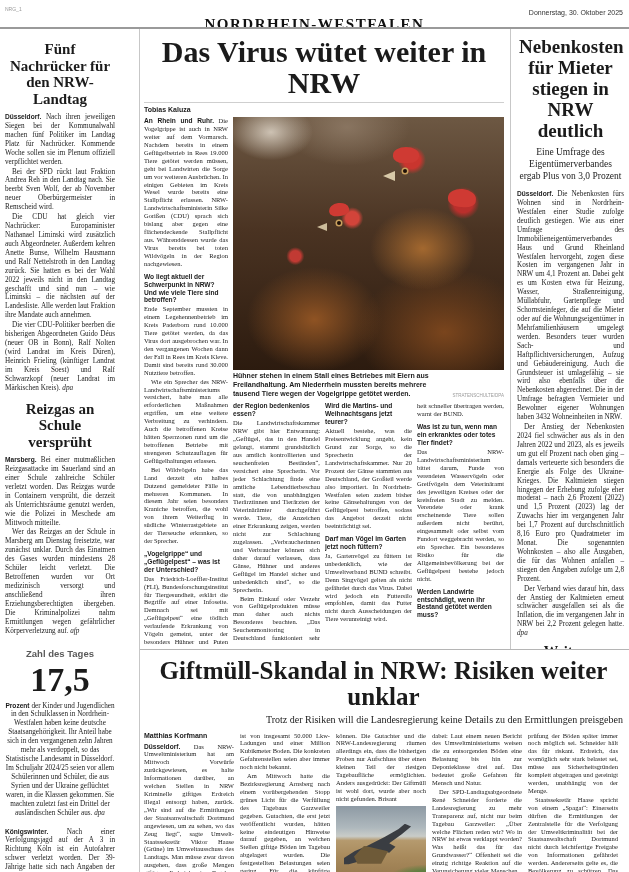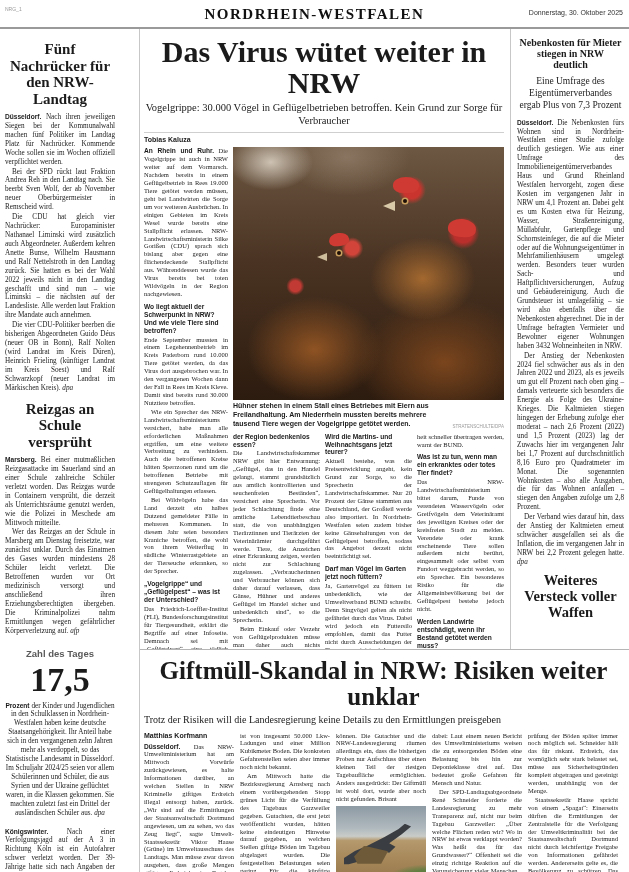--- a/index.html
+++ b/index.html
@@ -1,21 +1,21 @@
 <!DOCTYPE html>
 <html><head>
 <meta charset="utf-8">
 <style>
   html,body{margin:0;padding:0;background:#f2f2ee;}
   .sheet{position:relative;width:629px;height:872px;background:#ffffff;color:#1b1b1b;
          font-family:"Liberation Serif",serif;overflow:hidden;box-sizing:border-box;}
   
   .hdr{position:relative;height:29px;}
   .page-label{position:absolute;left:5px;top:6px;font:5px "Liberation Sans",sans-serif;color:#999;}
-  .masthead{position:absolute;left:0;right:0;top:6px;text-align:center;
+  .masthead{position:absolute;left:0;right:0;top:16px;text-align:center;
             font:bold 15px "Liberation Serif",serif;letter-spacing:1.5px;color:#111;}
   .hdr-date{position:absolute;right:6px;top:9px;font:7px "Liberation Sans",sans-serif;color:#333;}
   .hdr-rule{position:absolute;left:0;right:0;top:27px;height:2px;background:#9a9a9a;}
   
   .main{display:flex;height:843px;}
   .left-rail{width:164px;box-sizing:border-box;border-right:1px solid #c7c7c7;
              padding:6px 24px 0 5px;overflow:hidden;}
   .right-part{width:489px;display:flex;flex-direction:column;}
   .upper{display:flex;height:620px;}
   .center{width:371px;box-sizing:border-box;border-right:1px solid #c7c7c7;padding:2px 6px 0 4px;overflow:hidden;}
@@ -54,21 +54,21 @@
       radial-gradient(ellipse 110px 80px at 78% 85%, #7a451d, rgba(122,69,29,0) 80%),
       linear-gradient(180deg,#6d5843 0%,#4a3322 45%,#2c1b0f 100%);}
   .comb{position:absolute;background:#cf3a33;border-radius:50% 50% 40% 40%;}
   .beak{position:absolute;width:0;height:0;border-style:solid;}
   .eye{position:absolute;width:4px;height:4px;border-radius:50%;background:#1d0f08;box-shadow:0 0 0 1.5px #caa15e;}
   .cap-row{display:flex;justify-content:space-between;align-items:flex-end;gap:6px;}
   .three-cols{display:flex;gap:5px;margin-top:4px;}
   .three-cols .ncol{width:87px;height:242px;}
   
   .bot-h1{font:600 25px/1.05 "Liberation Serif",serif;text-align:center;margin:4px 0 3px;}
-  .bot-sub{font:10px/1.2 "Liberation Serif",serif;text-align:left;margin:0 0 6px;}
+  .bot-sub{font:10px/1.2 "Liberation Serif",serif;text-align:right;margin:0 0 6px;}
   .bot-cols{display:flex;gap:6px;}
   .bot-cols .ncol{width:90px;height:168px;}
   .photo-mine{position:relative;width:90px;height:72px;overflow:hidden;margin-top:3px;
     background:
       radial-gradient(ellipse 50px 18px at 100% 100%, #5f7e40 40%, rgba(95,126,64,0) 75%),
       linear-gradient(180deg,#8e9aa4 0%,#aeb8bd 30%,#c9ccc8 42%,#b59a6e 48%,#a88a5c 70%,#97794e 100%);}
   .digger{position:absolute;left:8px;top:18px;width:78px;height:44px;background:#3a3d42;
     clip-path:polygon(0 78%,14% 62%,30% 50%,52% 30%,70% 12%,78% 0,86% 6%,74% 24%,58% 44%,66% 52%,58% 66%,44% 60%,30% 72%,18% 86%,6% 92%,0 92%);}
   .digger2{position:absolute;left:18px;top:40px;width:34px;height:18px;background:#6e5a38;
     clip-path:polygon(0 60%,30% 0,100% 30%,80% 100%,10% 100%);}
@@ -83,21 +83,21 @@
     <div class="masthead">NORDRHEIN-WESTFALEN</div>
     <span class="hdr-date">Donnerstag, 30. Oktober 2025</span>
     <div class="hdr-rule"></div>
   </div>
 
   <div class="main">
 
     <aside class="left-rail">
       <article>
         <h2 class="rail-h">Fünf Nachrücker für den NRW-Landtag</h2>
-        <p class="bp first"><b class="lead">Düsseldorf.</b> <span>Nach ihren jeweiligen Siegen bei der Kommunalwahl machen fünf Politiker im Landtag Platz für Nachrücker. Kommende Woche sollen sie im Wochen offiziell verpflichtet werden.</span></p>
+        <p class="bp first"><b class="lead">Düsseldorf.</b> <span>Nach ihren jeweiligen Siegen bei der Kommunalwahl machen fünf Politiker im Landtag Platz für Nachrücker. Kommende Woche sollen sie im Plenum offiziell verpflichtet werden.</span></p>
         <p class="bp">Bei der SPD rückt laut Fraktion Andrea Reh in den Landtag nach. Sie beerbt Sven Wolf, der ab November neuer Oberbürgermeister in Remscheid wird.</p>
         <p class="bp">Die CDU hat gleich vier Nachrücker: Europaminister Nathanael Liminski wird zusätzlich auch Abgeordneter. Außerdem kehren Anette Bunse, Wilhelm Hausmann und Ralf Nettelstroth in den Landtag zurück. Sie hatten es bei der Wahl 2022 jeweils nicht in den Landtag geschafft und sind nun – wie Liminski – die nächsten auf der Landesliste. Alle werden laut Fraktion ihre Mandate auch annehmen.</p>
         <p class="bp"><span>Die vier CDU-Politiker beerben die bisherigen Abgeordneten Guido Déus (neuer OB in Bonn), Ralf Nolten (wird Landrat im Kreis Düren), Heinrich Frieling (künftiger Landrat im Kreis Soest) und Ralf Schwarzkopf (neuer Landrat im Märkischen Kreis).</span> <i class="sign">dpa</i></p>
       </article>
 
       <article style="margin-top:8px;">
         <h2 class="rail-h">Reizgas an Schule versprüht</h2>
         <p class="bp first"><b class="lead">Marsberg.</b> <span>Bei einer mutmaßlichen Reizgasattacke im Sauerland sind an einer Schule zahlreiche Schüler verletzt worden. Das Reizgas wurde in Containern versprüht, die derzeit als Unterrichtsräume genutzt werden, wie die Polizei in Meschede am Mittwoch mitteilte.</span></p>
         <p class="bp"><span>Wer das Reizgas an der Schule in Marsberg am Dienstag freisetzte, war zunächst unklar. Durch das Einatmen des Gases wurden mindestens 28 Schüler leicht verletzt. Die Betroffenen wurden vor Ort medizinisch versorgt und anschließend ihren Erziehungsberechtigten übergeben. Die Kriminalpolizei nahm Ermittlungen wegen gefährlicher Körperverletzung auf.</span> <i class="sign">afp</i></p>
       </article>
@@ -115,21 +115,20 @@
       <article style="margin-top:10px;">
         <p class="bp first"><b class="lead">Königswinter.</b> <span>Nach einer Verfolgungsjagd auf der A 3 in Richtung Köln ist ein Autofahrer schwer verletzt worden. Der 39-Jährige hatte sich nach Angaben der Polizei zunächst einer Verkehrskontrolle in der Nähe von Königswinter entziehen wollen und stark beschleunigt. Die Beamten hätten den Sichtkontakt zu dem Wagen verloren, ihn jedoch acht Kilometer weiter im Graben liegend wiedergefunden. Der Fahrer kam in der Nacht auf Mittwoch in eine Klinik. Im Auto lag eine größere Menge Bargeld.</span> <i class="sign">dpa</i></p>
       </article>
     </aside>
 
     <div class="right-part">
       <div class="upper">
 
         <section class="center">
           <h1 class="main-h1">Das Virus wütet weiter in NRW</h1>
-          <div class="main-sub">Vogelgrippe: 30.000 Vögel in Geflügelbetrieben betroffen. Kein Grund zur Sorge für Verbraucher</div>
           <div class="byline-row">
             <div class="byline">Tobias Kaluza</div>
           </div>
           <div class="art-grid">
             <div class="ncol vcol1">
               <p class="bp first"><b class="lead">An Rhein und Ruhr.</b> <span>Die Vogelgrippe ist auch in NRW weiter auf dem Vormarsch. Nachdem bereits in einem Geflügelbetrieb in Rees 19.000 Tiere getötet werden müssen, geht bei Landwirten die Sorge um vor weiteren Ausbrüchen. In einigen Gebieten im Kreis Wesel wurde bereits eine Stallpflicht erlassen. NRW-Landwirtschaftsministerin Silke Gorißen (CDU) sprach sich bislang aber gegen eine flächendeckende Stallpflicht aus. Währenddessen wurde das Virus bereits bei toten Wildvögeln in der Region nachgewiesen.</span></p>
               <h4 class="qh">Wo liegt aktuell der Schwerpunkt in NRW? Und wie viele Tiere sind betroffen?</h4>
               <p class="bp first">Ende September mussten in einem Legehennenbetrieb im Kreis Paderborn rund 10.000 Tiere getötet werden, da das Virus dort ausgebrochen war. In den vergangenen Wochen dann der Fall in Rees im Kreis Kleve. Damit sind bereits rund 30.000 Nutztiere betroffen.</p>
               <p class="bp">Wie ein Sprecher des NRW-Landwirtschaftsministeriums versichert, habe man alle erforderlichen Maßnahmen ergriffen, um eine weitere Verbreitung zu verhindern. Auch die betroffenen Kreise hätten Sperrzonen rund um die betroffenen Betriebe mit strengeren Schutzauflagen für Geflügelhaltungen erlassen.</p>
               <p class="bp">Bei Wildvögeln habe das Land derzeit ein halbes Dutzend gemeldeter Fälle in mehreren Kommunen. In diesem Jahr seien besonders Kraniche betroffen, die wohl von ihrem Weiterflug in südliche Winterrastgebiete an der Tierseuche erkranken, so der Sprecher.</p>
@@ -172,22 +171,22 @@
                   <h4 class="qh">Werden Landwirte entschädigt, wenn ihr Bestand getötet werden muss?</h4>
 
                 </div>
               </div>
             </div>
           </div>
         </section>
 
         <aside class="right-rail">
           <article>
-            <h2 class="rail-h" style="font-size:10px;margin-top:2px;">Nebenkosten für Mieter stiegen in NRW deutlich</h2>
-            <div class="rail-sub">Eine Umfrage des Eigentümerverbandes ergab Plus von 7,3 Prozent</div>
+            <h2 class="rail-h" style="font-size:19px;margin-top:2px;">Nebenkosten für Mieter stiegen in NRW deutlich</h2>
+            <div class="rail-sub">Eine Umfrage des Eigentümerverbandes ergab Plus von 3,0 Prozent</div>
             <p class="bp first"><b class="lead">Düsseldorf.</b> <span>Die Nebenkosten fürs Wohnen sind in Nordrhein-Westfalen einer Studie zufolge deutlich gestiegen. Wie aus einer Umfrage des Immobilieneigentümerverbandes Haus und Grund Rheinland Westfalen hervorgeht, zogen diese Kosten im vergangenen Jahr in NRW um 4,1 Prozent an. Dabei geht es um Kosten etwa für Heizung, Wasser, Straßenreinigung, Müllabfuhr, Gartenpflege und Schornsteinfeger, die auf die Mieter oder auf die Wohnungseigentümer in Mehrfamilienhäusern umgelegt werden. Besonders teuer wurden Sach- und Haftpflichtversicherungen, Aufzug und Gebäudereinigung. Auch die Grundsteuer ist umlagefähig – sie wird also ebenfalls über die Nebenkosten abgerechnet. Die in der Umfrage befragten Vermieter und Bewohner eigener Wohnungen haben 3432 Wohneinheiten in NRW.</span></p>
             <p class="bp">Der Anstieg der Nebenkosten 2024 fiel schwächer aus als in den Jahren 2022 und 2023, als es jeweils um gut elf Prozent nach oben ging – damals verteuerte sich besonders die Energie als Folge des Ukraine-Krieges. Die Kaltmieten stiegen hingegen der Erhebung zufolge eher moderat – nach 2,6 Prozent (2022) und 1,5 Prozent (2023) lag der Zuwachs hier im vergangenen Jahr bei 1,7 Prozent auf durchschnittlich 8,16 Euro pro Quadratmeter im Monat. Die sogenannten Wohnkosten – also alle Ausgaben, die für das Wohnen anfallen – stiegen den Angaben zufolge um 2,8 Prozent.</p>
             <p class="bp"><span>Der Verband wies darauf hin, dass der Anstieg der Kaltmieten erneut schwächer ausgefallen sei als die Inflation, die im vergangenen Jahr in NRW bei 2,2 Prozent gelegen hatte.</span> <i class="sign">dpa</i></p>
           </article>
           <article style="">
             <h2 class="rail-h" style="font-size:14.5px;">Weiteres Versteck voller Waffen</h2>
 
           </article>
         </aside>
       </div>

